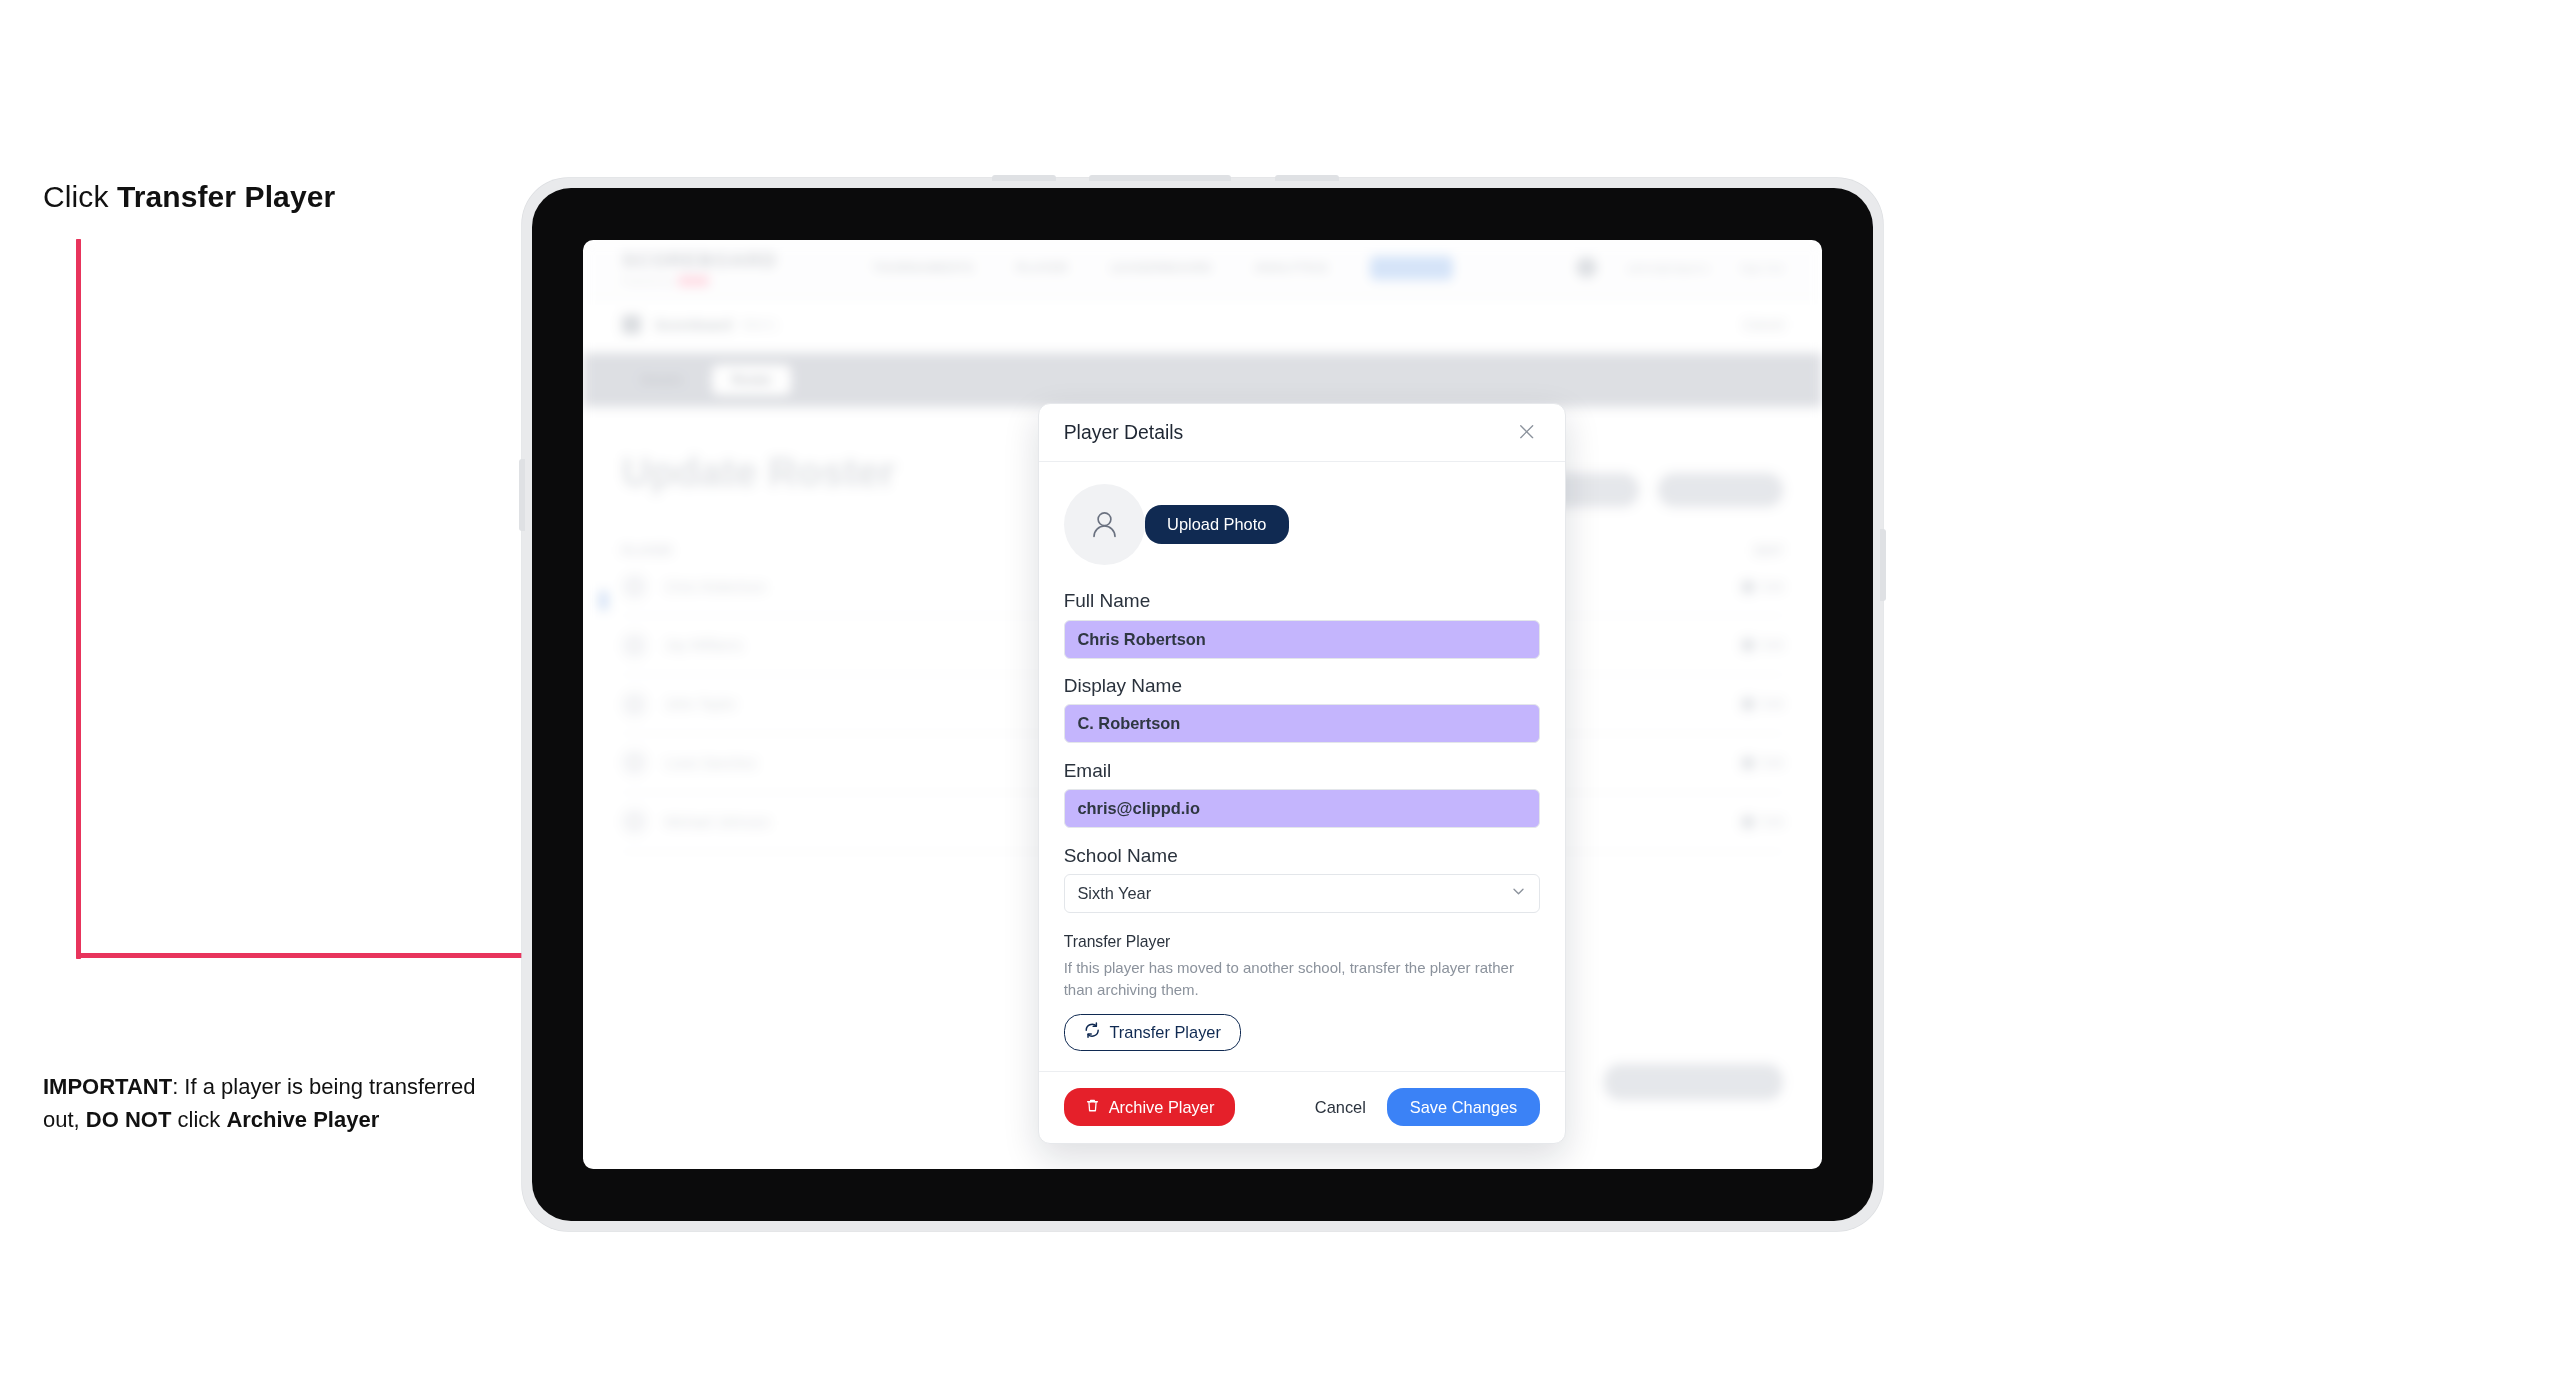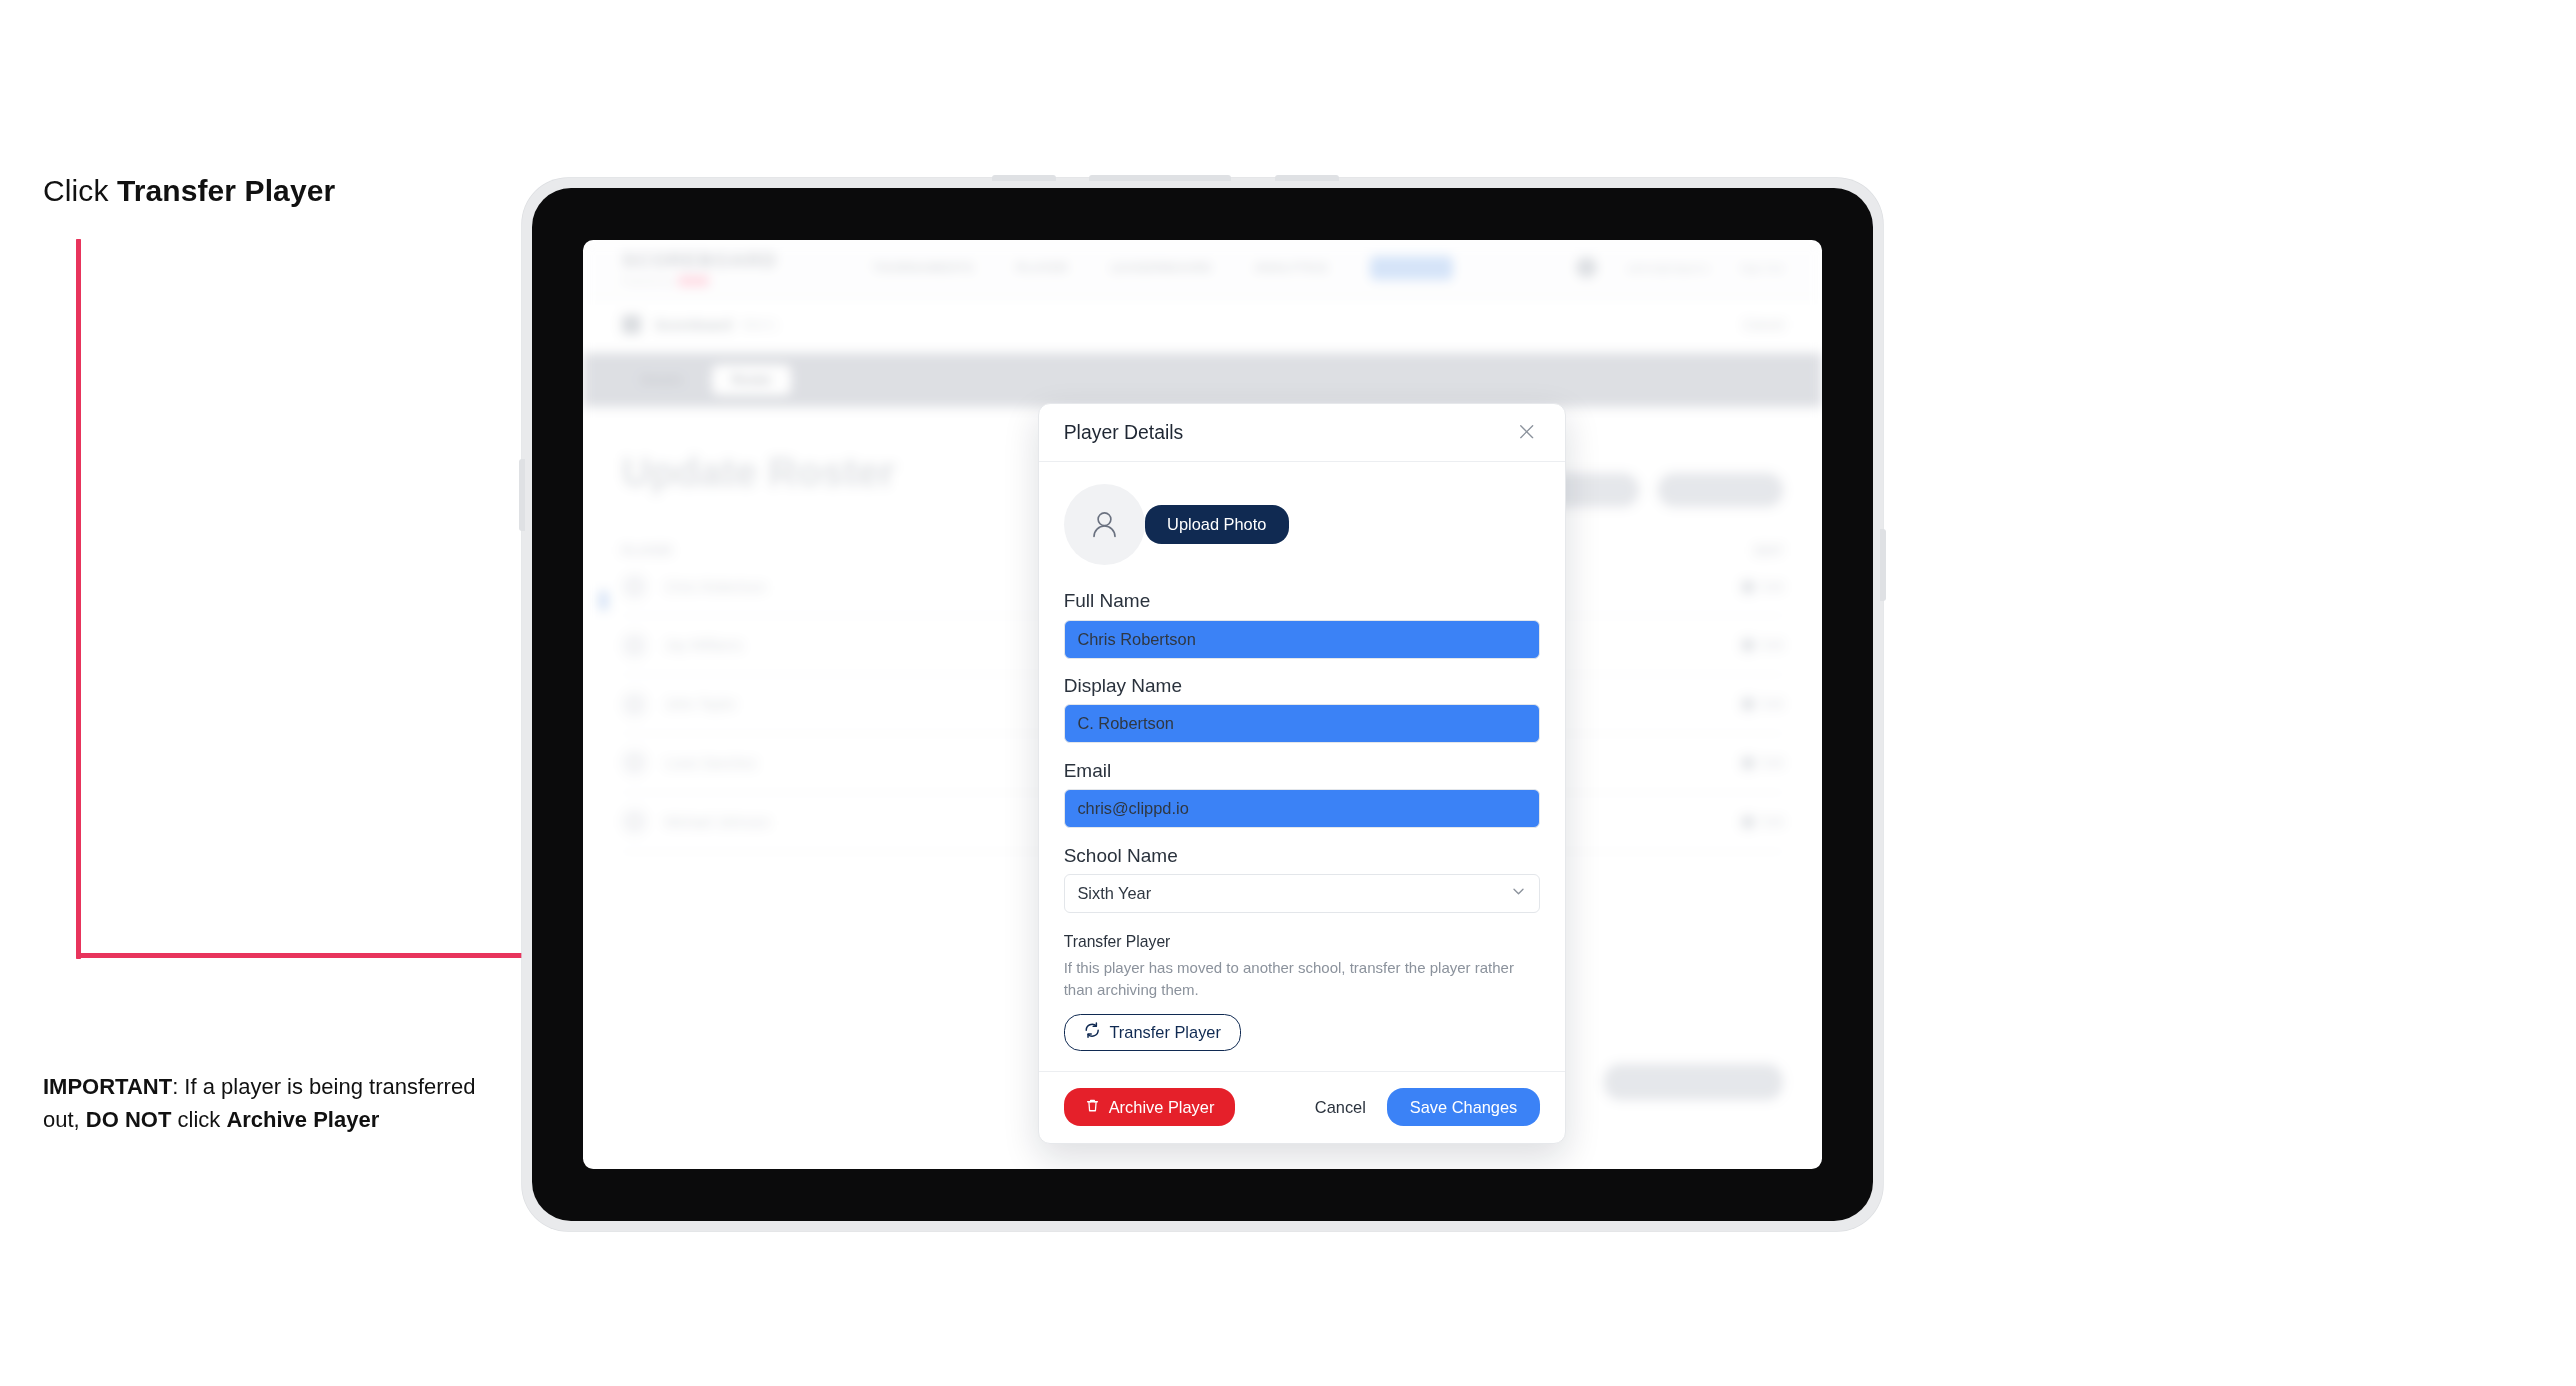--- a/index.html
+++ b/index.html
@@ -6,21 +6,21 @@
   html, body {
     width: 2576px; height: 1386px;
     background: #ffffff;
     font-family: "Liberation Sans", sans-serif;
     overflow: hidden;
   }
   .stage { position: relative; width: 2576px; height: 1386px; background: #fff; }
 
   
   .annot-top {
-    position: absolute; left: 43px; top: 174px;
+    position: absolute; left: 43px; top: 180px;
     font-size: 30px; color: #111; letter-spacing: 0.1px; white-space: nowrap;
   }
   .annot-top b { font-weight: 700; }
   .annot-bottom {
     position: absolute; left: 43px; top: 1070px;
     font-size: 22px; line-height: 1.52; color: #111; width: 463px;
   }
   .annot-bottom b { font-weight: 700; }
 
   
@@ -155,21 +155,21 @@
     background: #102a52; color: #fff; border: none;
     border-radius: 16.4px; padding: 9.7px 22.4px;
     font-size: 16.4px; font-family: inherit; cursor: pointer;
   }
 
   .field { margin-bottom: 16.4px; }
   .field-label { font-size: 19px; color: #2a323d; margin-bottom: 7.5px; display: block; }
   .field-input {
     width: 100%; height: 39px; border: 0.7px solid #e3e6ea; border-radius: 6px;
     padding: 0 12.7px; font-size: 16.4px; color: #2f3742;
-    font-family: inherit; background: #3b82f6; display: flex; align-items: center;
+    font-family: inherit; background: #c4b5fd; display: flex; align-items: center; font-weight: bold;
   }
   .field-select {
     width: 100%; height: 39px; border: 0.7px solid #e3e6ea; border-radius: 6px;
     padding: 0 12.7px; font-size: 16.4px; color: #2f3742; background: #fff;
     display: flex; align-items: center; cursor: pointer;
   }
   .select-caret { margin-left: auto; }
 
   .transfer-block { margin-top: 19.4px; }
   .transfer-title { font-size: 15.7px; color: #2a323d; margin-bottom: 6px; }

